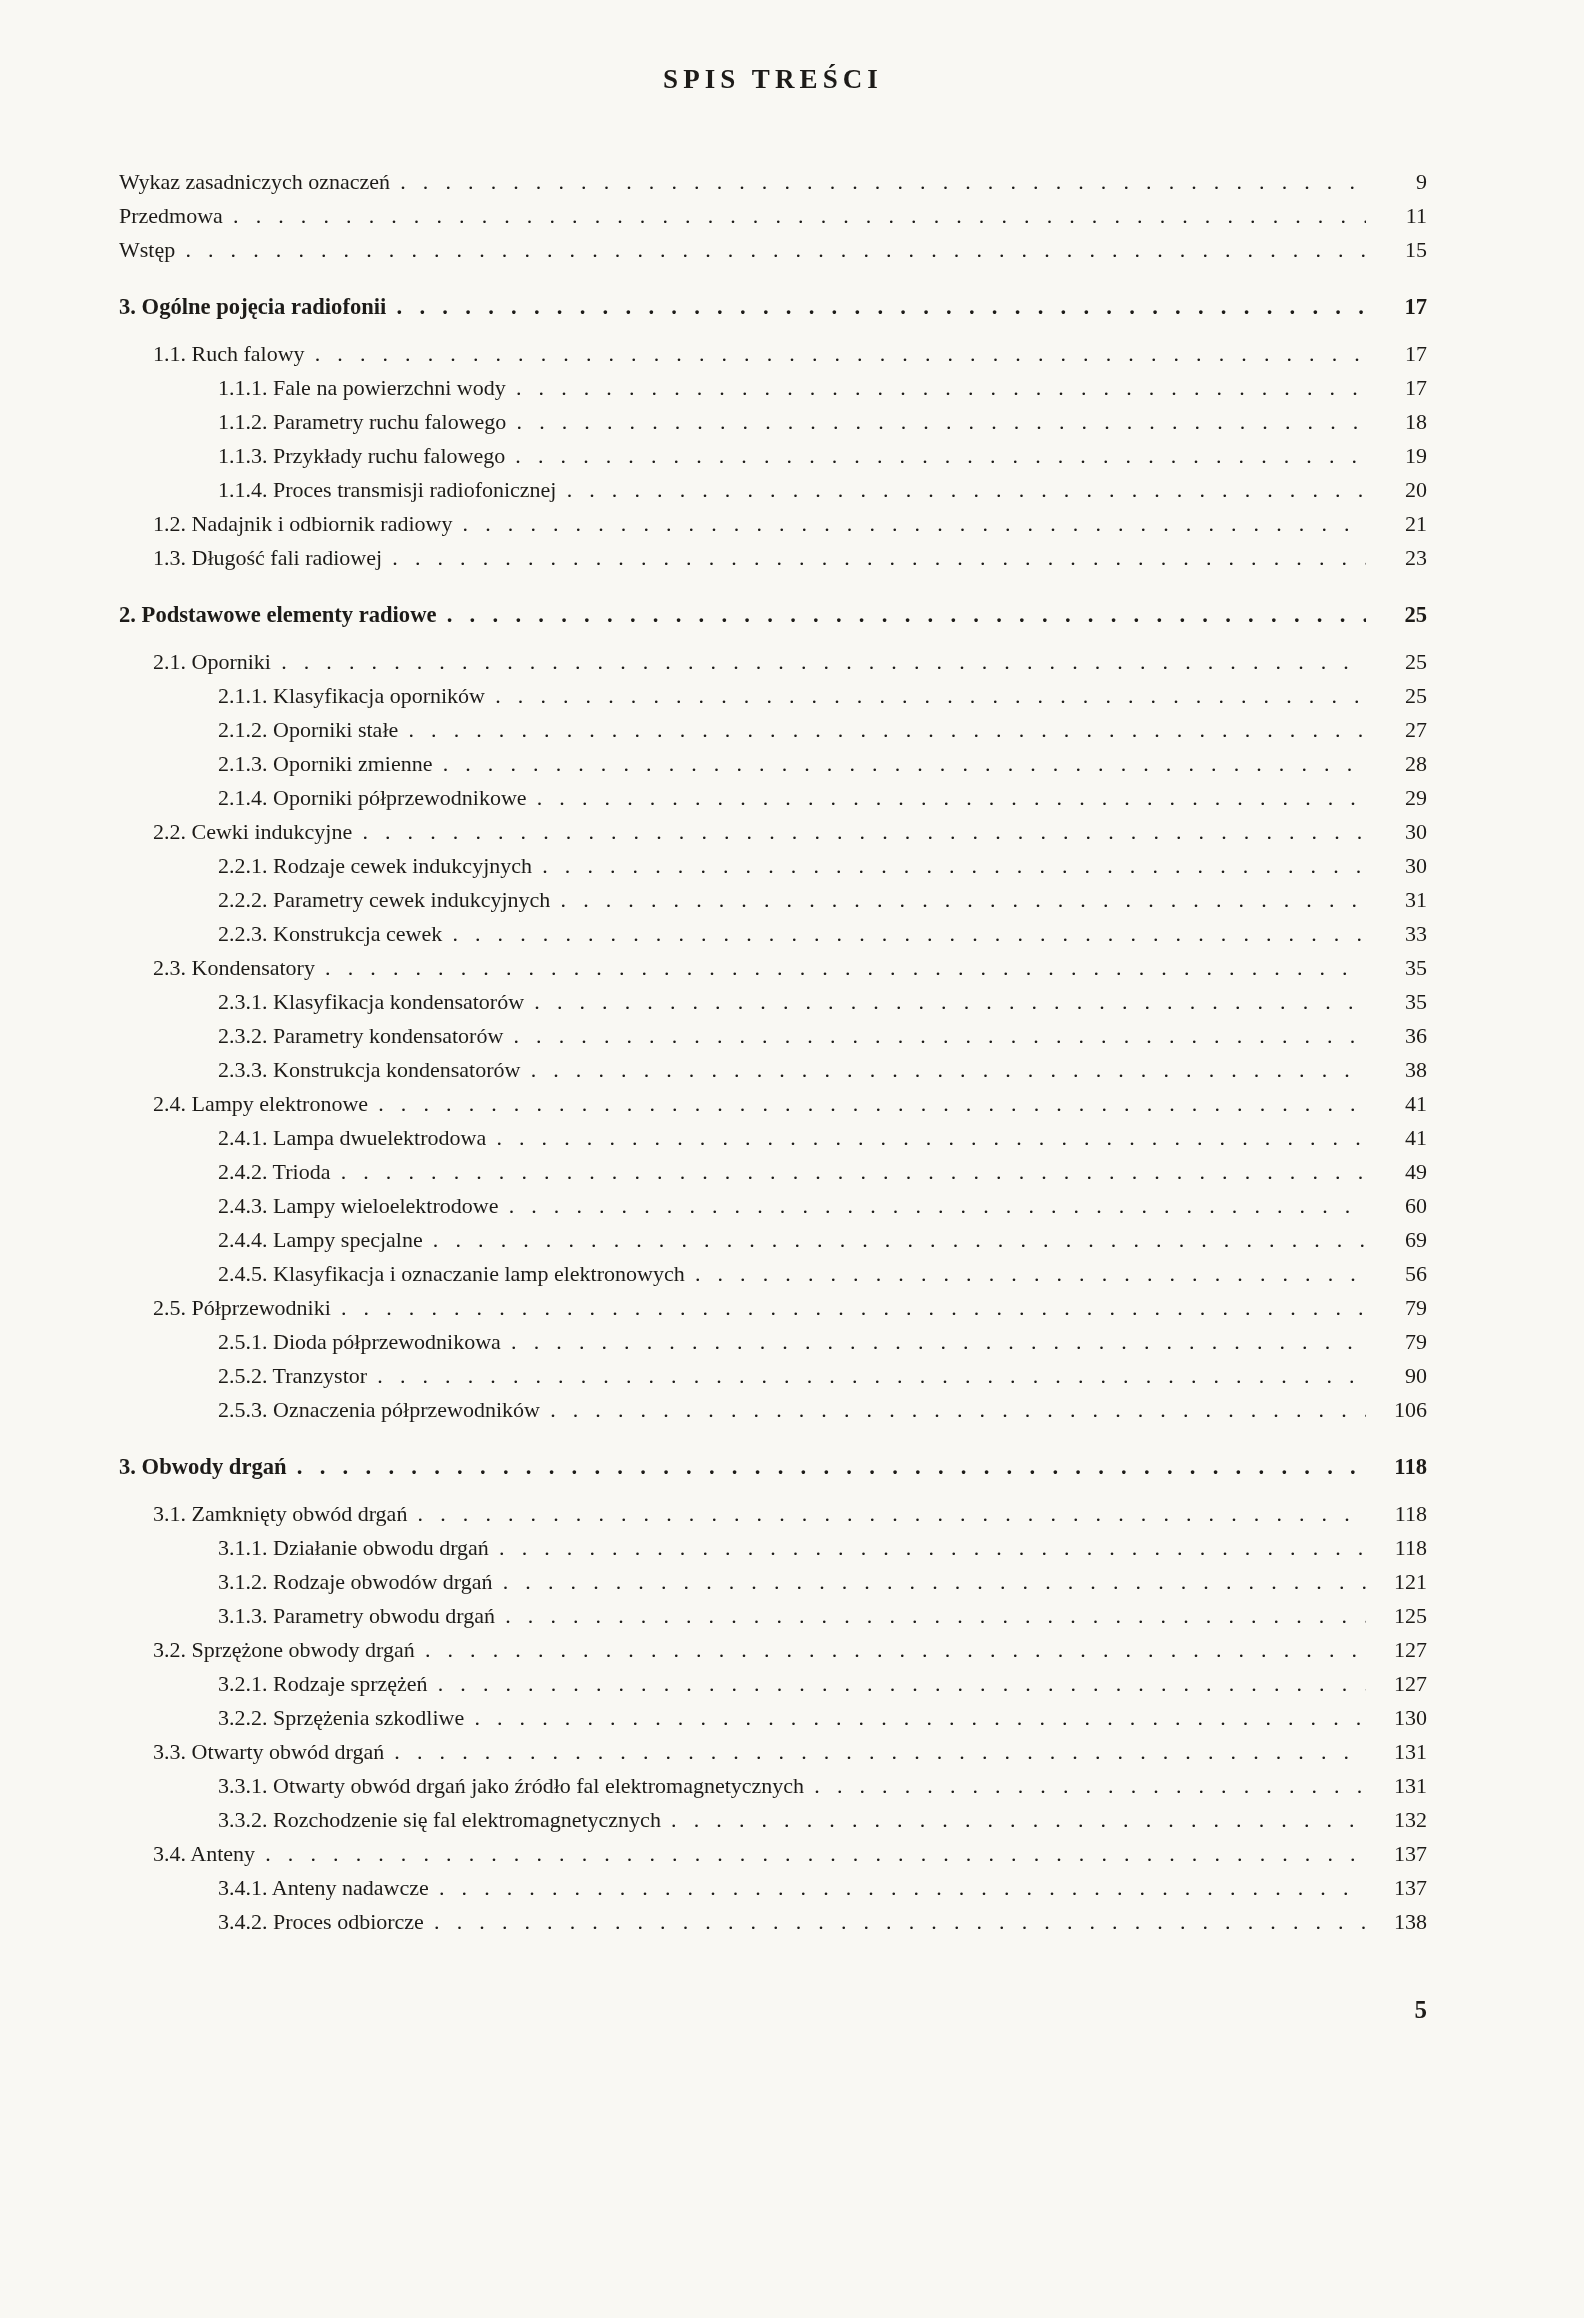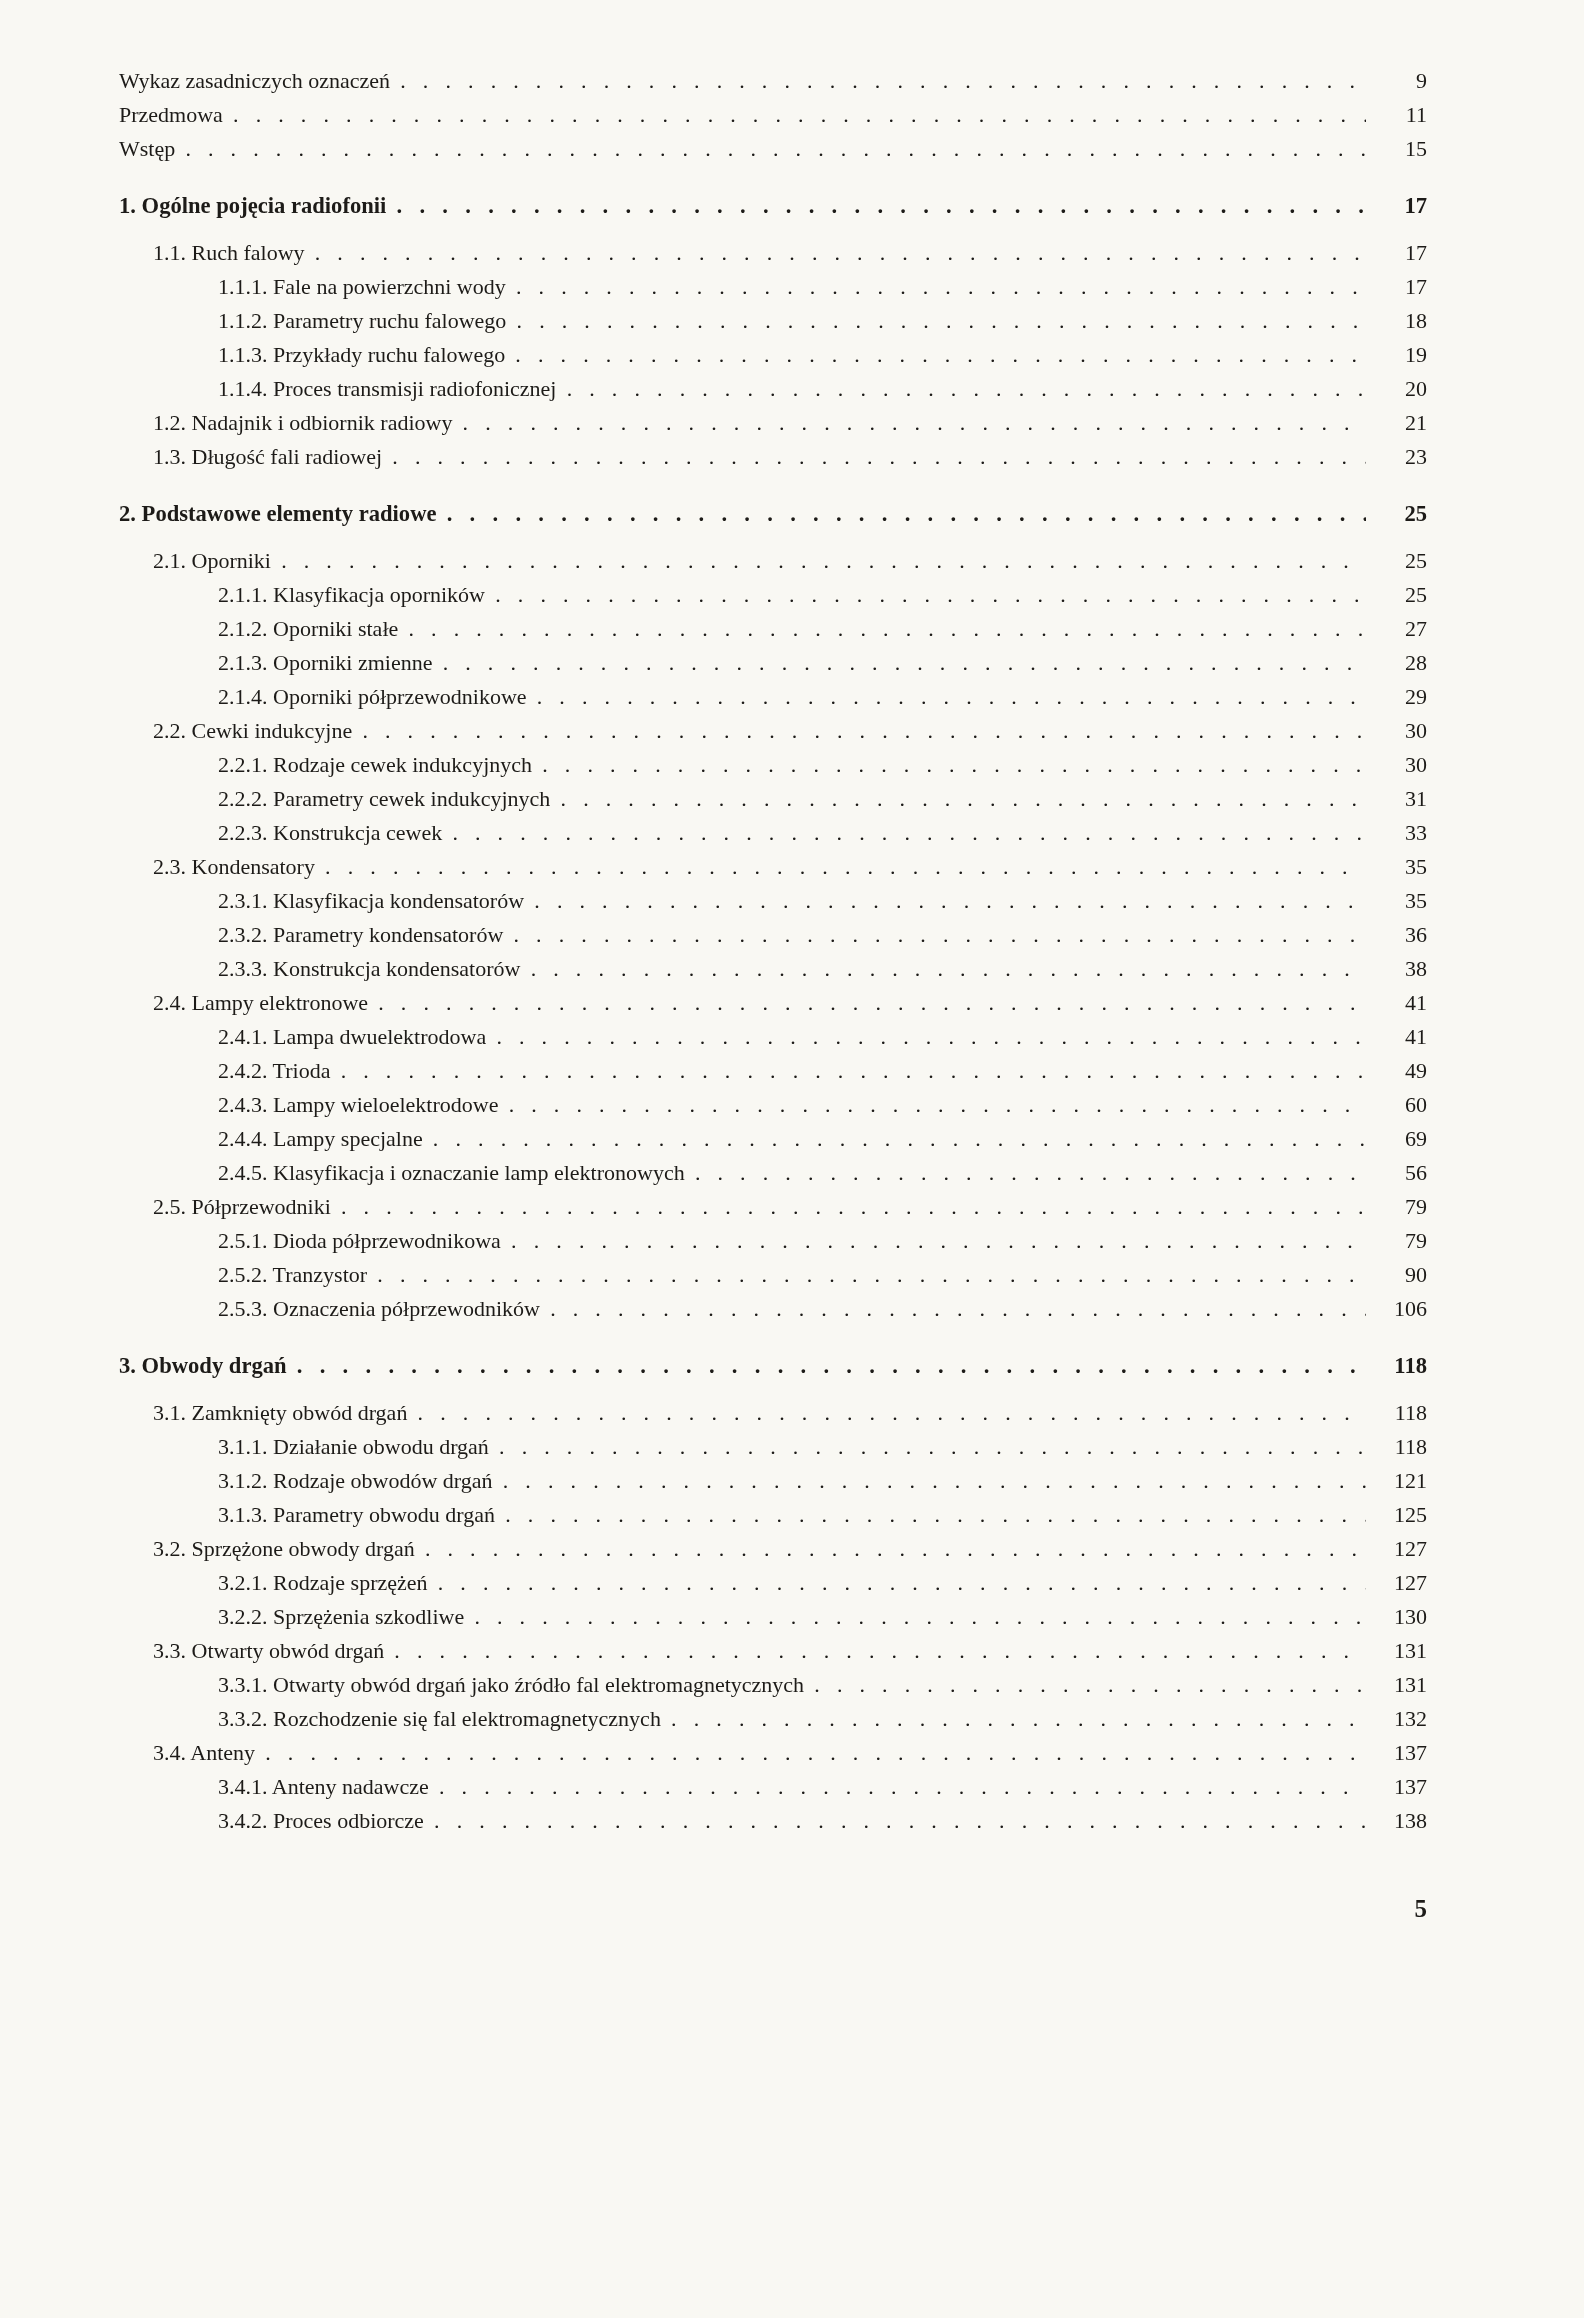--- a/index.html
+++ b/index.html
@@ -65,39 +65,40 @@
     text-align:right;
     font-size:25px;
     font-weight:bold;
     margin-top:57px;
   }
 </style>
 </head>
 <body>
 
 <main class="sheet">
+  <h1 class="page-title">SPIS TREŚCI</h1>
 
   <div class="toc" id="toc-entries">
       <div class="row front">
         <span class="label">Wykaz zasadniczych oznaczeń</span>
         <span class="dots">. . . . . . . . . . . . . . . . . . . . . . . . . . . . . . . . . . . . . . . . . . . . . . . . . . . . . . . . . . . . . . . . . . . . . . . . . . . . . . . . . . . . . . . . . . </span>
         <span class="page">9</span>
       </div>
       <div class="row front">
         <span class="label">Przedmowa</span>
         <span class="dots">. . . . . . . . . . . . . . . . . . . . . . . . . . . . . . . . . . . . . . . . . . . . . . . . . . . . . . . . . . . . . . . . . . . . . . . . . . . . . . . . . . . . . . . . . . </span>
         <span class="page">11</span>
       </div>
       <div class="row front">
         <span class="label">Wstęp</span>
         <span class="dots">. . . . . . . . . . . . . . . . . . . . . . . . . . . . . . . . . . . . . . . . . . . . . . . . . . . . . . . . . . . . . . . . . . . . . . . . . . . . . . . . . . . . . . . . . . </span>
         <span class="page">15</span>
       </div>
       <div class="row chapter">
-        <span class="label">1. Ogólne pojęcia radiofonii</span>
+        <span class="label">3. Ogólne pojęcia radiofonii</span>
         <span class="dots">. . . . . . . . . . . . . . . . . . . . . . . . . . . . . . . . . . . . . . . . . . . . . . . . . . . . . . . . . . . . . . . . . . . . . . . . . . . . . . . . . . . . . . . . . . </span>
         <span class="page">17</span>
       </div>
       <div class="row l1">
         <span class="label">1.1. Ruch falowy</span>
         <span class="dots">. . . . . . . . . . . . . . . . . . . . . . . . . . . . . . . . . . . . . . . . . . . . . . . . . . . . . . . . . . . . . . . . . . . . . . . . . . . . . . . . . . . . . . . . . . </span>
         <span class="page">17</span>
       </div>
       <div class="row l2">
         <span class="label">1.1.1. Fale na powierzchni wody</span>

